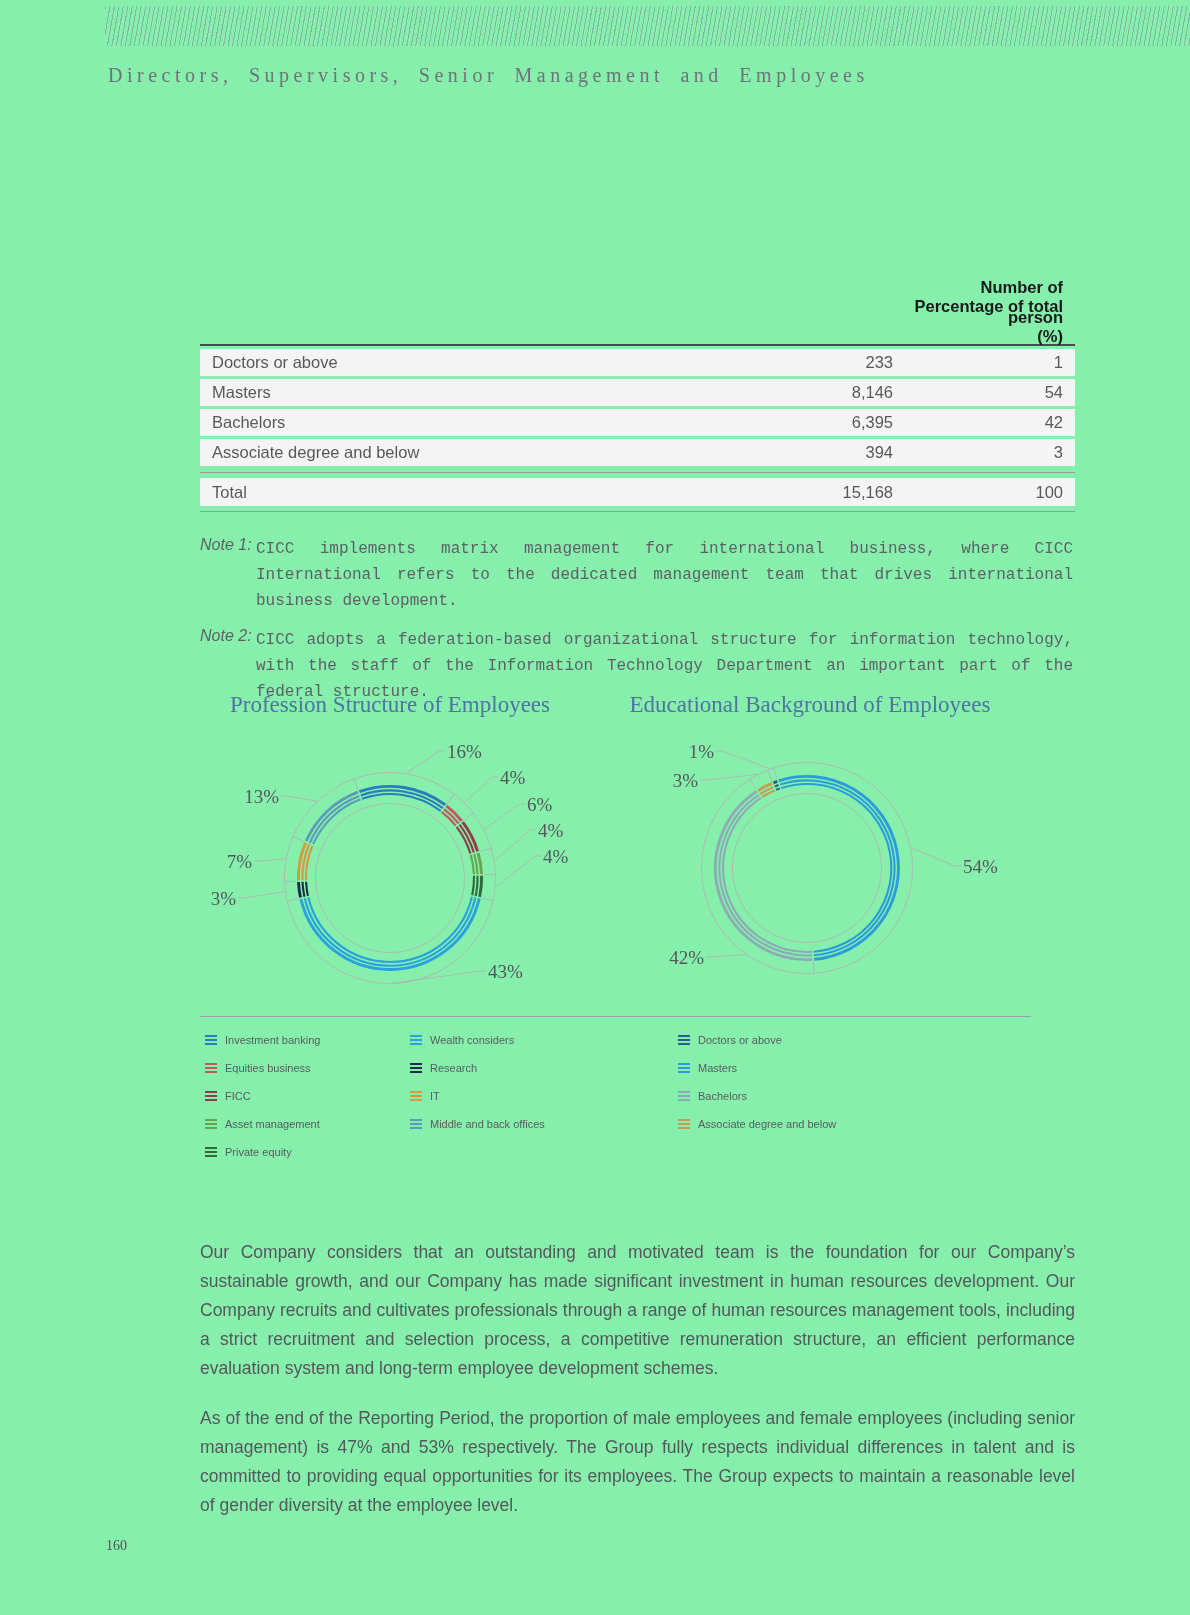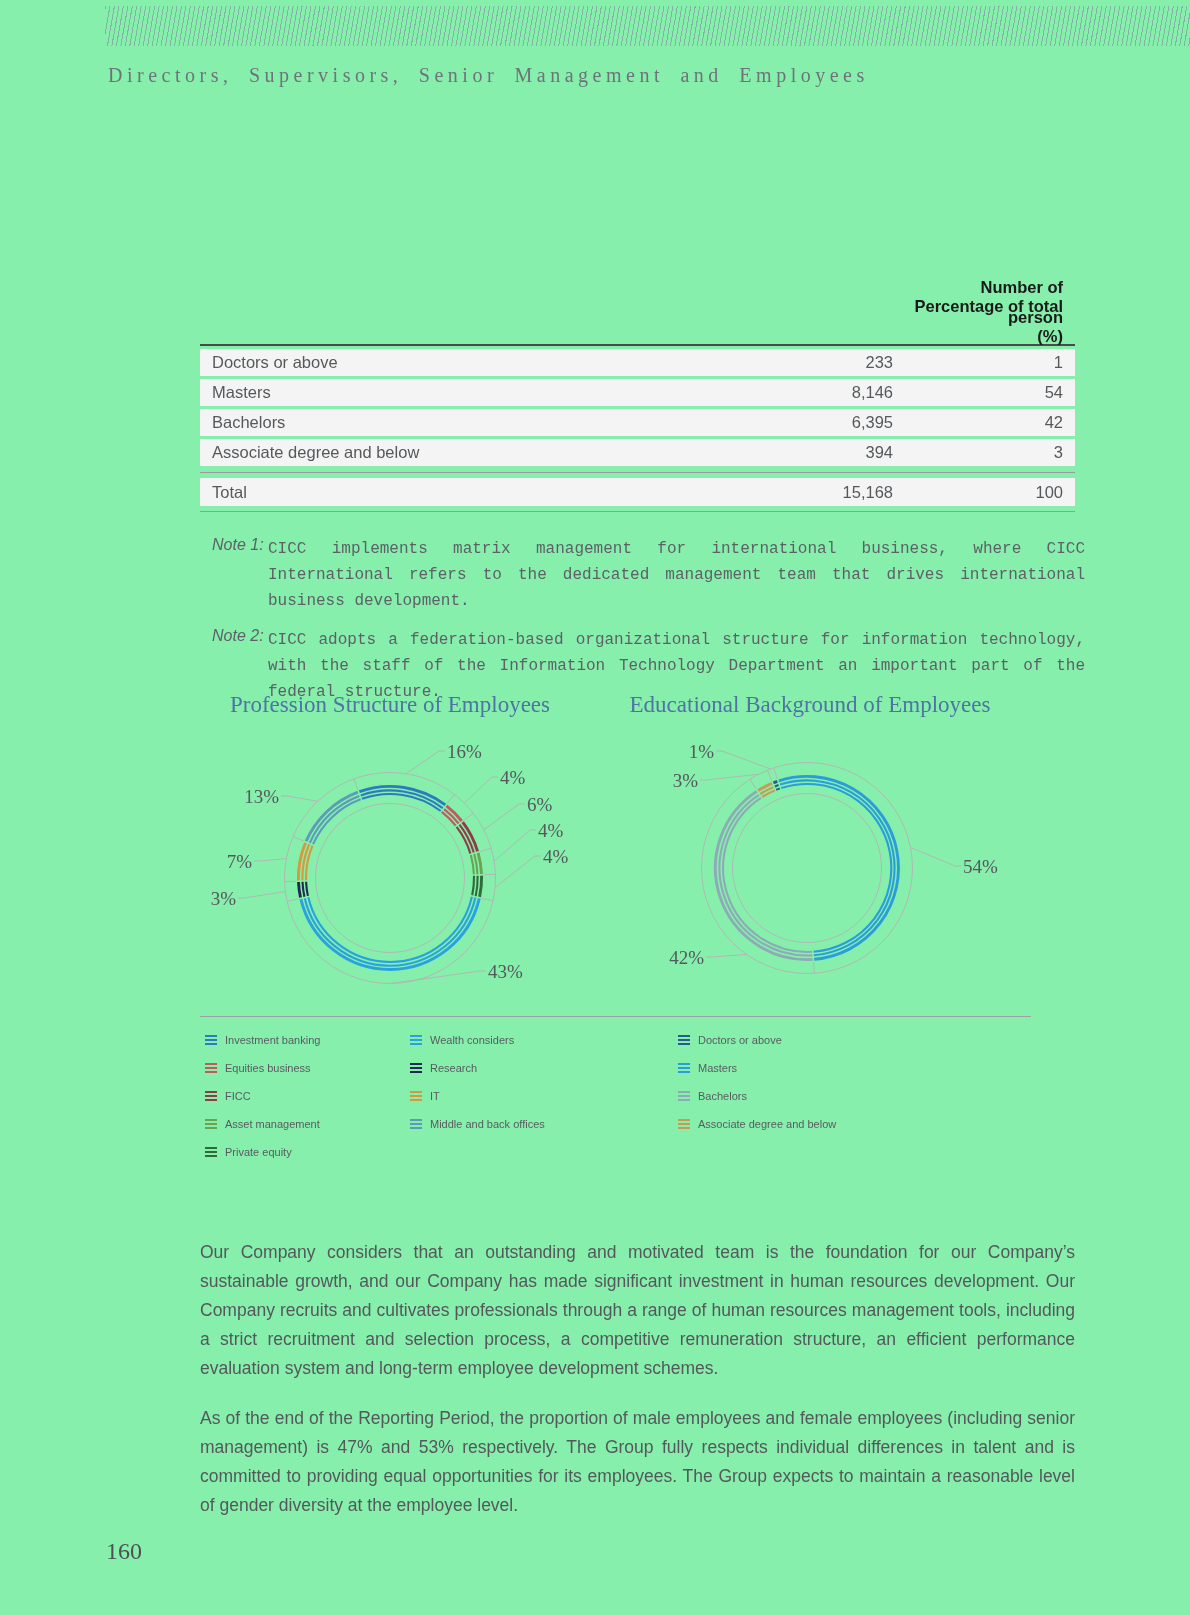--- a/index.html
+++ b/index.html
@@ -14,21 +14,21 @@
   .thead{border-bottom:2px solid #4a4a4a;padding:0 12px 6px 12px;color:#1a1a1a;font-weight:bold;}
   .thr{display:flex;height:30px;align-items:flex-end;flex-direction:column;}
   .c1{flex:1;text-align:left;}
   .c2{width:170px;text-align:right;}
   .c3{width:170px;text-align:right;}
   .trow{display:flex;height:27px;align-items:center;background:#f4f4f4;margin-top:3px;padding:0 12px;}
   .trule{height:1px;background:#9a9a9a;margin-top:6px;}
   .tbot{height:1px;background:#9a9a9a;margin-top:5px;}
   .trow.total{margin-top:5px;height:28px;}
   
-  .notes{position:absolute;left:212px;top:536px;width:873px;font-size:16px;color:#5d6166;}
+  .notes{position:absolute;left:200px;top:536px;width:873px;font-size:16px;color:#5d6166;}
   .note{display:flex;margin-bottom:13px;}
   .nlabel{width:56px;flex:none;font-style:italic;}
   .ntext{flex:1;text-align:justify;line-height:26px;font-family:Liberation Mono, monospace;}
   
   .chart-title{position:absolute;top:692px;width:420px;text-align:center;
         font-family:"Liberation Serif",serif;font-size:23px;color:#4d74a3;}
   .ct-left{left:180px;} .ct-right{left:600px;}
   
   .charts-svg{position:absolute;left:0;top:0;pointer-events:none;}
   .pct{font-family:"Liberation Serif",serif;font-size:19px;fill:#54585c;}
@@ -36,21 +36,21 @@
   .legend-rule{position:absolute;left:200px;top:1016px;width:831px;height:1px;background:#9aa0a6;}
   .legend{position:absolute;left:205px;top:1032px;width:875px;display:flex;}
   .lcol1{width:205px;} .lcol2{width:268px;} .lcol3{flex:1;}
   .litem{display:flex;align-items:center;height:16px;margin-bottom:12px;
          font-size:11px;color:#585c60;text-align:right;}
   .lglyph{display:inline-block;width:12px;height:11px;margin-right:8px;flex:none;}
   
   .paras{position:absolute;left:200px;top:1192px;width:875px;margin-top:46px;}
   .paras p{margin:0 0 21px 0;font-size:17.5px;line-height:29px;text-align:justify;color:#54585b;}
   .pagenum{position:absolute;left:106px;top:1538px;font-family:"Liberation Serif",serif;
-         font-size:24px;color:#4c5055;}
+         font-size:14px;color:#4c5055;}
 </style>
 </head>
 <body>
 
 <div class="page">
 
   <div class="hatch"></div>
 
   <div class="section-title">Directors, Supervisors, Senior Management and Employees</div>
 

